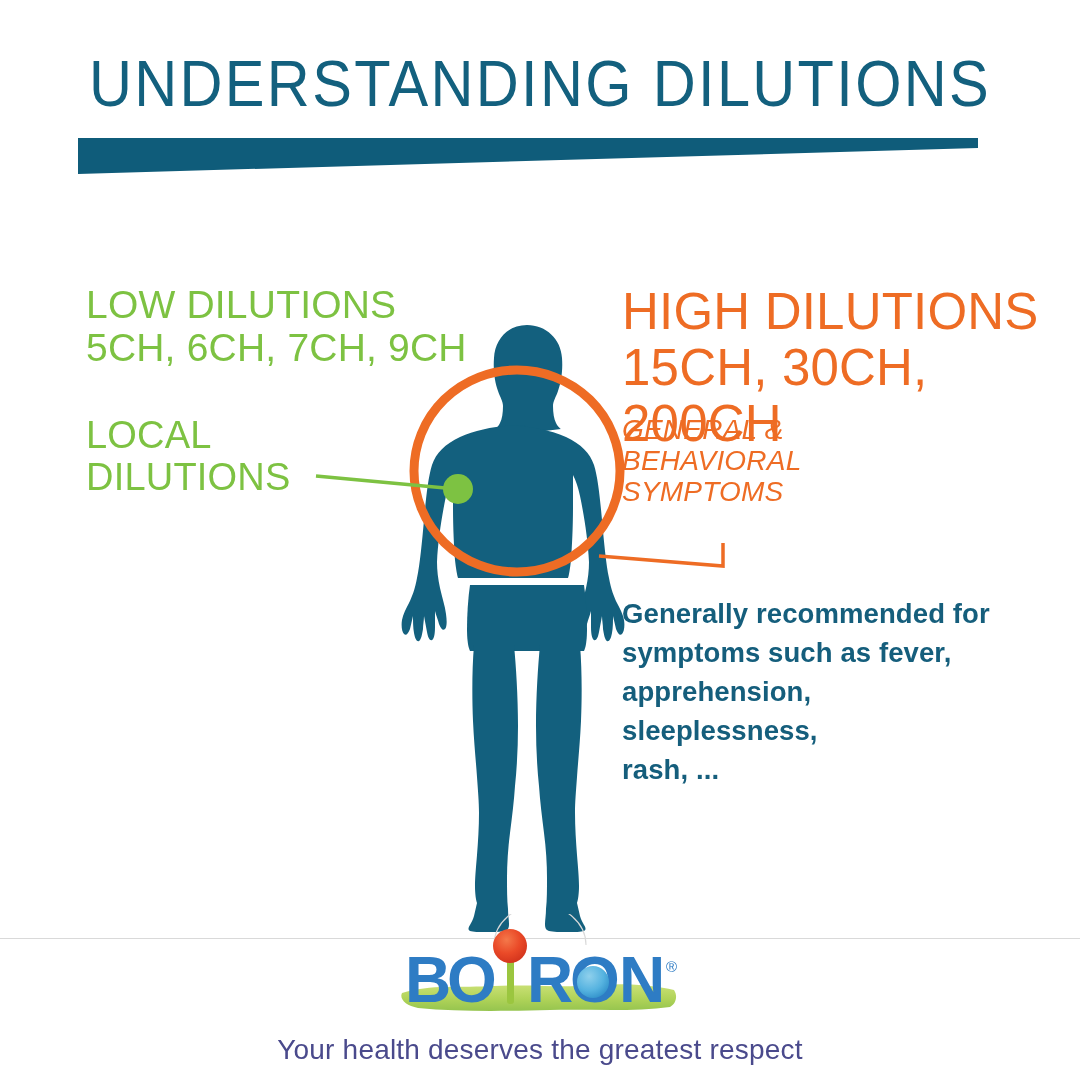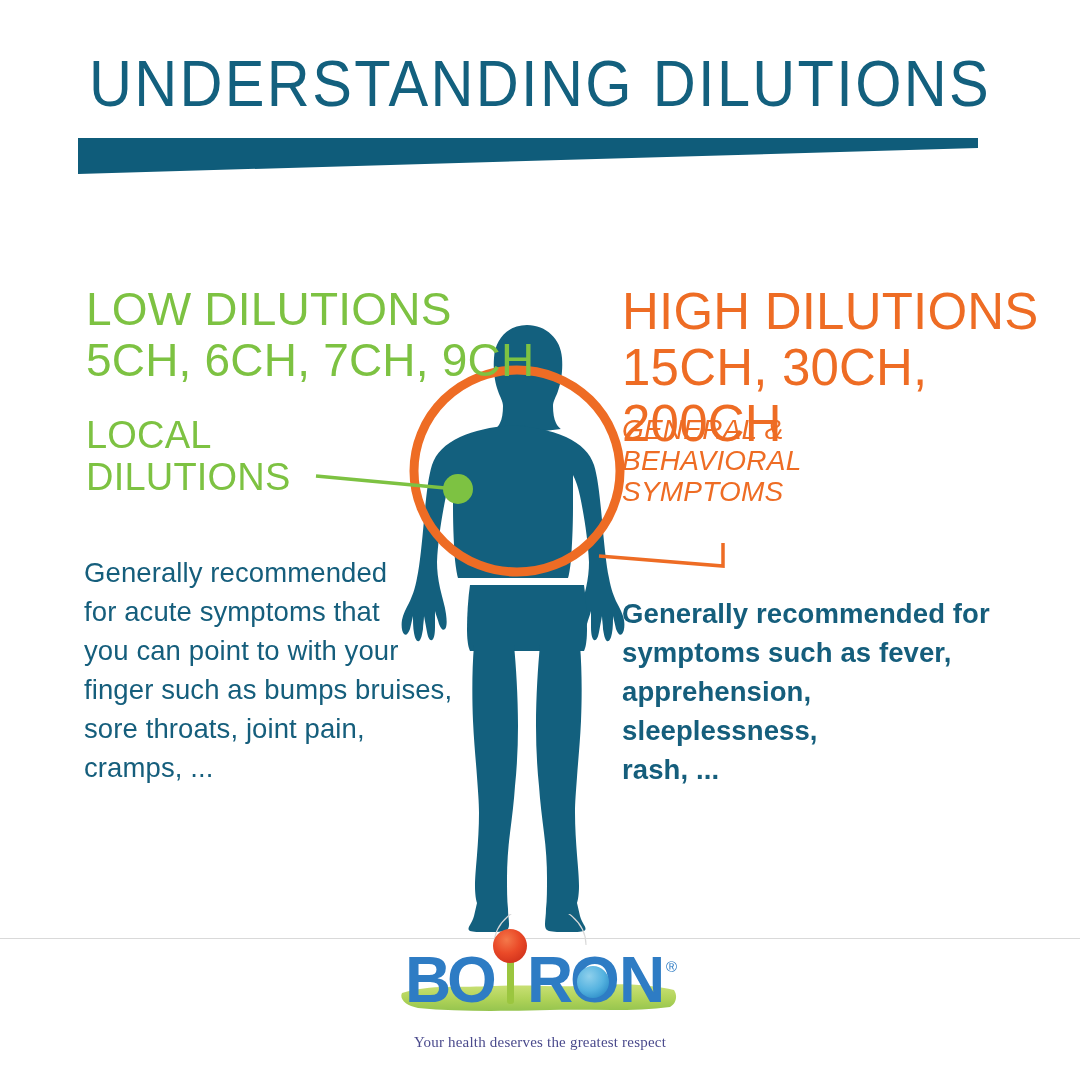--- a/index.html
+++ b/index.html
@@ -65,21 +65,21 @@
     line-height: 1.10;
     white-space: pre-line;
     letter-spacing: 0.2px;
   }
   .hd-green { color: #7DC242; }
   .hd-orange { color: #EE6C24; }
 
   #low-dilutions-heading {
     left: 86px;
     top: 284px;
-    font-size: 46px;
+    font-size: 39px;
   }
   #high-dilutions-heading {
     left: 622px;
     top: 284px;
     font-size: 51px;
   }
   #local-symptoms-heading {
     left: 86px;
     top: 415px;
     font-size: 38px;
@@ -147,22 +147,22 @@
     width: 300px;
     height: 105px;
   }
   .tagline {
     position: absolute;
     left: 0;
     top: 134px;
     width: 1080px;
     text-align: center;
     color: #4A4A8C;
-    font-family: Liberation Serif, serif;
-    font-size: 15px;
+    font-family: Liberation Sans, sans-serif;
+    font-size: 28px;
     font-weight: 400;
     letter-spacing: 0.2px;
   }
 </style>
 </head>
 <body>
 
 <div id="page">
 
   <div class="header">
@@ -310,26 +310,20 @@
 
     <path d="M599 556 L723 566 L723 543" fill="none" stroke="#EE6C24" stroke-width="3.5"></path>
   </svg>
 
   <div class="hd hd-green" id="low-dilutions-heading">LOW DILUTIONS
 5CH, 6CH, 7CH, 9CH</div>
 
   <div class="hd hd-green" id="local-symptoms-heading">LOCAL
 DILUTIONS</div>
 
-  <div class="body-text" id="left-body-text">Generally recommended
-for acute symptoms that
-you can point to with your
-finger such as bumps bruises,
-sore throats, joint pain,
-cramps, ...</div>
 
   <div class="hd hd-orange" id="high-dilutions-heading">HIGH DILUTIONS
 15CH, 30CH, 200CH</div>
 
   <div class="hd hd-orange" id="general-symptoms-heading">GENERAL &amp;
 BEHAVIORAL
 SYMPTOMS</div>
 
   <div class="body-text" id="right-body-text">Generally recommended for
 symptoms such as fever,

